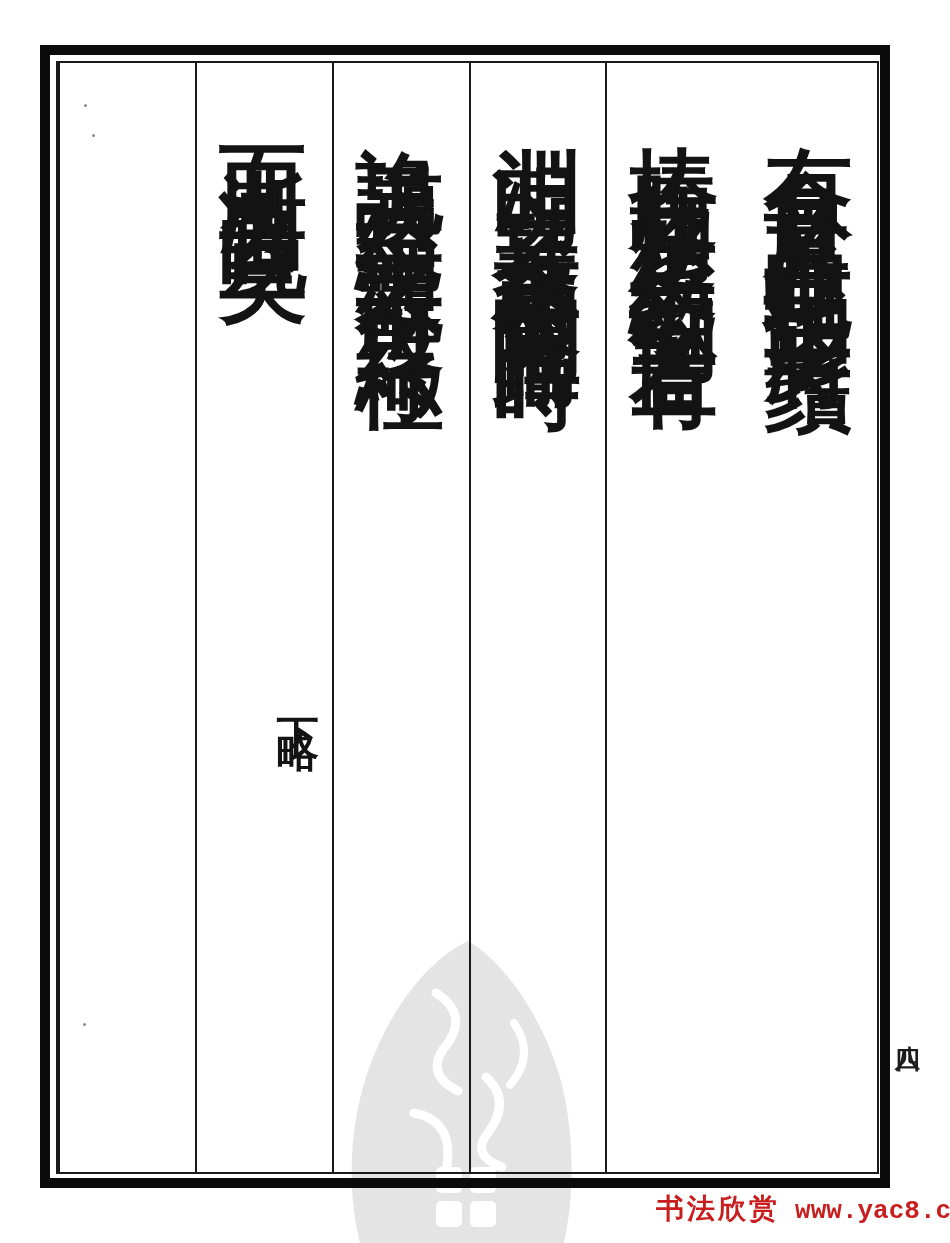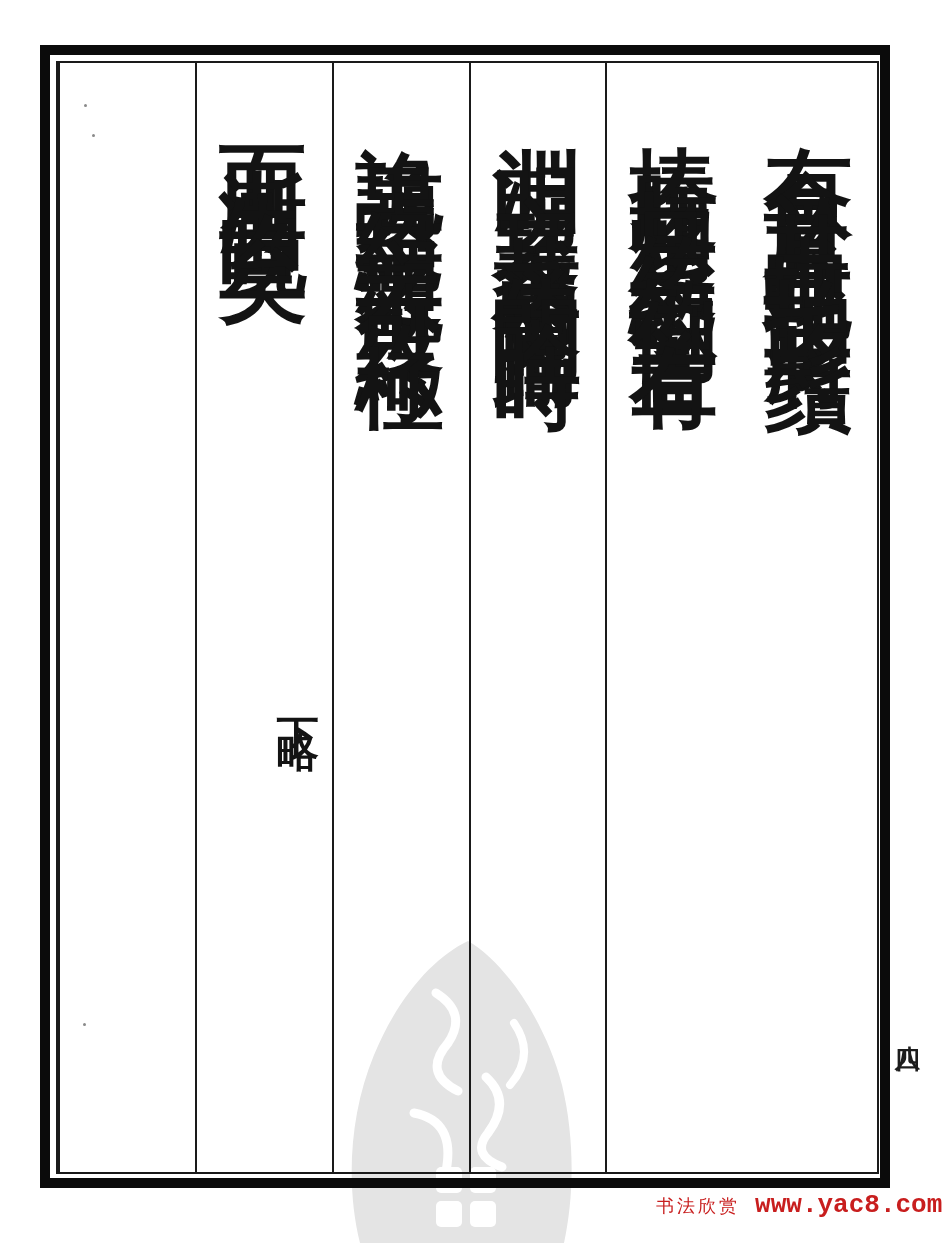--- a/index.html
+++ b/index.html
@@ -110,22 +110,22 @@
   #site-watermark {
     position: absolute;
     left: 656px;
     top: 1190px;
     z-index: 3;
     white-space: nowrap;
     color: #c81e1e;
   }
   #site-watermark .cjk {
     font-family: "DejaVu Serif", serif;
-    font-size: 18px;
-    font-weight: 400;
+    font-size: 28px;
+    font-weight: 700;
     letter-spacing: 3px;
   }
   #site-watermark .url {
     font-family: "Liberation Mono", monospace;
     font-size: 26px;
     font-weight: 600;
     margin-left: 10px;
   }
 
   .speck {

